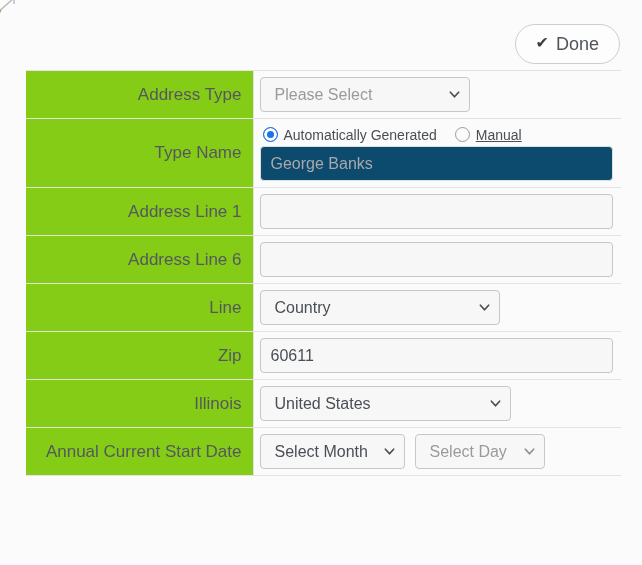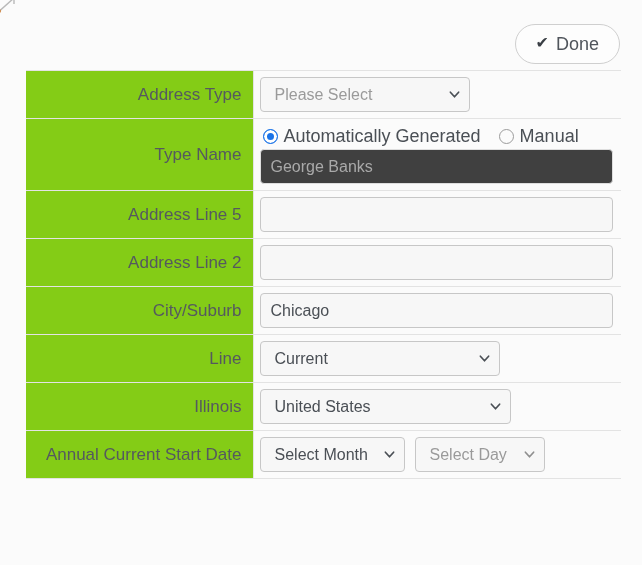--- a/index.html
+++ b/index.html
@@ -107,21 +107,21 @@
     background: #f7f7f7;
     border: 1px solid #c7c7c7;
     border-radius: 4px;
     font-family: "Liberation Sans", sans-serif;
     font-size: 16px;
     color: #4a4f55;
     outline: none;
   }
   .text-input::placeholder { color: #a9a9a9; }
   .text-input.disabled {
-    background: #404040;
+    background: #0c4a6e;
     border-color: #dedede;
     color: #a9a9a9;
   }
 
   .select-wrap {
     position: relative;
     display: inline-block;
     vertical-align: middle;
     height: 35px;
   }
@@ -176,27 +176,27 @@
   .radio.checked {
     background: #1a73e8;
     border: 1px solid #1a73e8;
     box-shadow: inset 0 0 0 3px #ffffff;
   }
   .radio.unchecked {
     background: #fbfbfb;
     border: 1px solid #9b9b9b;
   }
   .radio-label {
-    font-size: 18px;
+    font-size: 14px;
     color: #4a4f55;
     line-height: 1;
     margin-right: 12px;
     white-space: nowrap;
   }
-  .radio-label.last { margin-right: 0; }
+  .radio-label.last { margin-right: 0; text-decoration: underline; }
 
   .date-group {
     display: flex;
     align-items: center;
     gap: 10px;
   }
 </style>
 </head>
 <body>
 
@@ -239,54 +239,54 @@
           <span class="radio checked"></span>
           <span class="radio-label">Automatically Generated</span>
           <span class="radio unchecked"></span>
           <span class="radio-label last">Manual</span>
         </div>
         <input class="text-input disabled" type="text" disabled="" placeholder="George Banks" style="">
       </td>
     </tr>
 
     <tr>
-      <td class="label-cell">Address Line 5</td>
+      <td class="label-cell">Address Line 1</td>
       <td class="field-cell">
         <input class="text-input" type="text" value="" style="">
       </td>
     </tr>
 
     <tr>
-      <td class="label-cell">Address Line 2</td>
+      <td class="label-cell">Address Line 6</td>
       <td class="field-cell">
         <input class="text-input" type="text" value="" style="">
       </td>
     </tr>
 
-    <tr>
-      <td class="label-cell">City/Suburb</td>
-      <td class="field-cell">
-        <input class="text-input" type="text" value="Chicago" style="">
-      </td>
-    </tr>
 
     <tr>
       <td class="label-cell">Line</td>
       <td class="field-cell">
         <div class="select-wrap w-state">
-          <div class="select-box">Current</div>
+          <div class="select-box">Country</div>
           <span class="chev-icon">
             <svg viewBox="0 0 12 12">
                 <path d="M1.5 3.5 L6 8.5 L10.5 3.5" stroke="#4a4f55" stroke-width="1.8" fill="none" stroke-linecap="round" stroke-linejoin="round"></path>
               </svg>
           </span>
         </div>
       </td>
     </tr>
 
+    <tr>
+      <td class="label-cell">Zip</td>
+      <td class="field-cell">
+        <input class="text-input" type="text" value="60611" style="">
+      </td>
+    </tr>
 
     <tr>
       <td class="label-cell">Illinois</td>
       <td class="field-cell">
         <div class="select-wrap w-country">
           <div class="select-box">United States</div>
           <span class="chev-icon">
             <svg viewBox="0 0 12 12">
                 <path d="M1.5 3.5 L6 8.5 L10.5 3.5" stroke="#4a4f55" stroke-width="1.8" fill="none" stroke-linecap="round" stroke-linejoin="round"></path>
               </svg>

